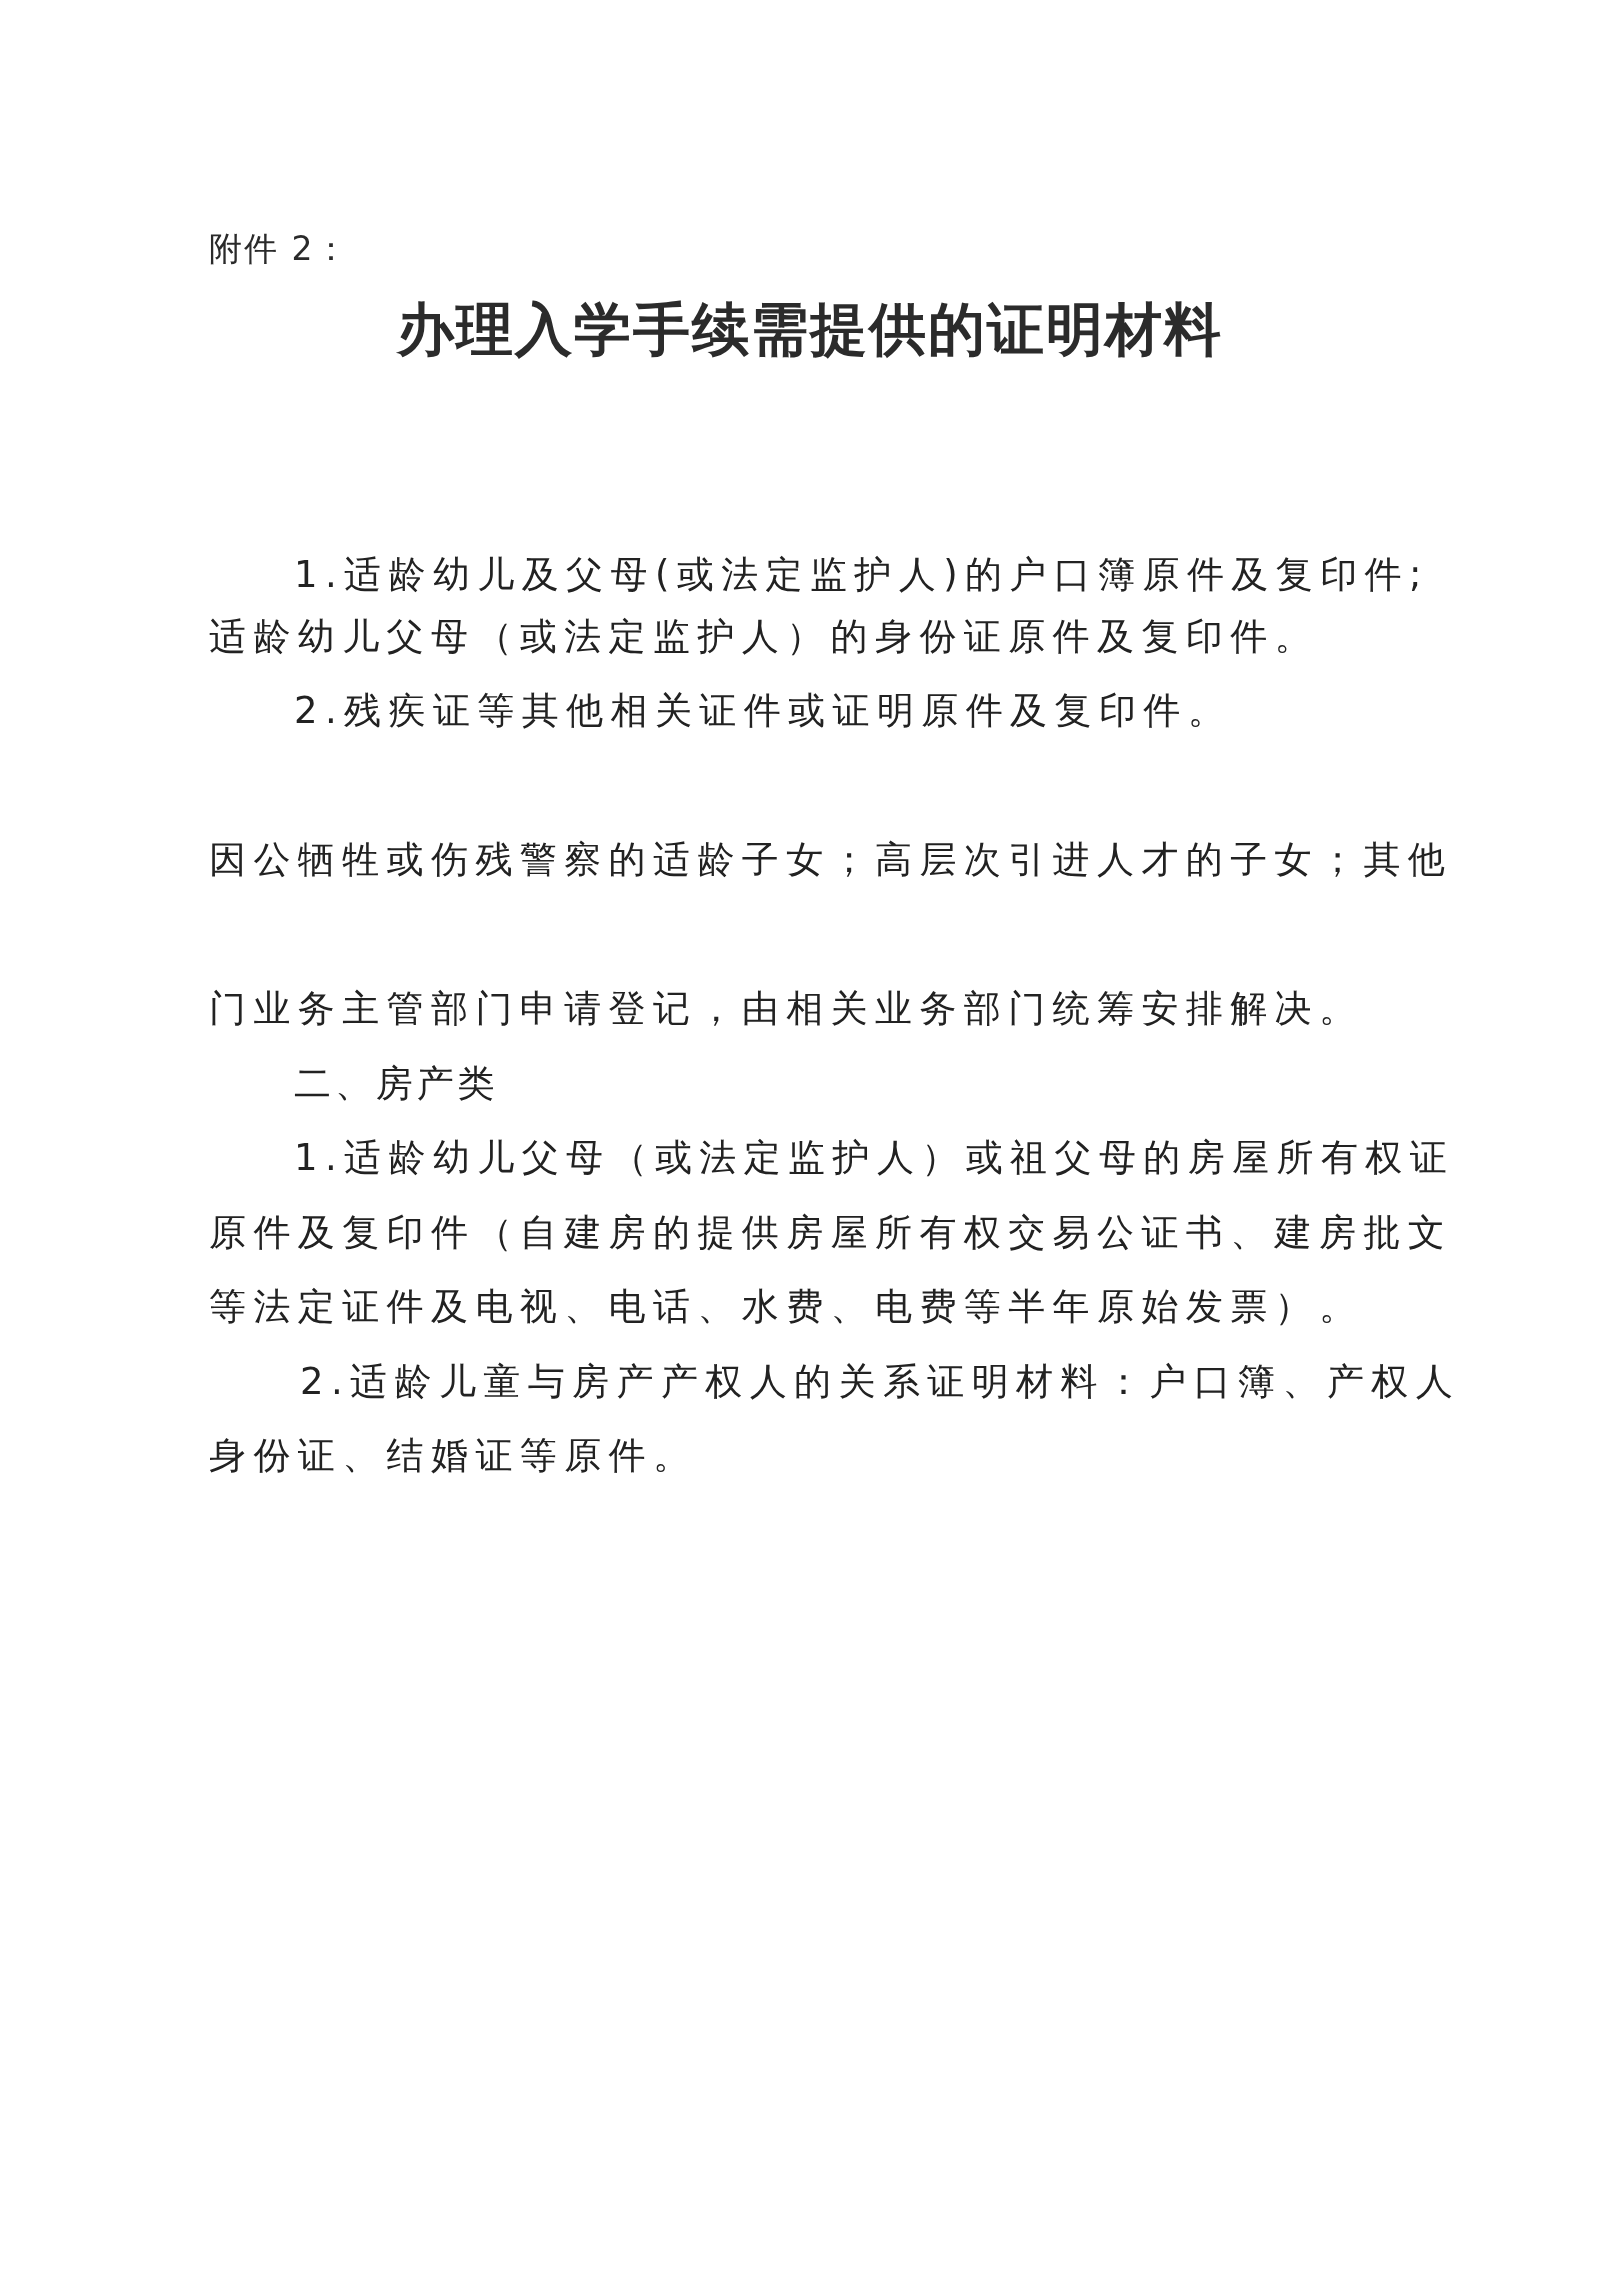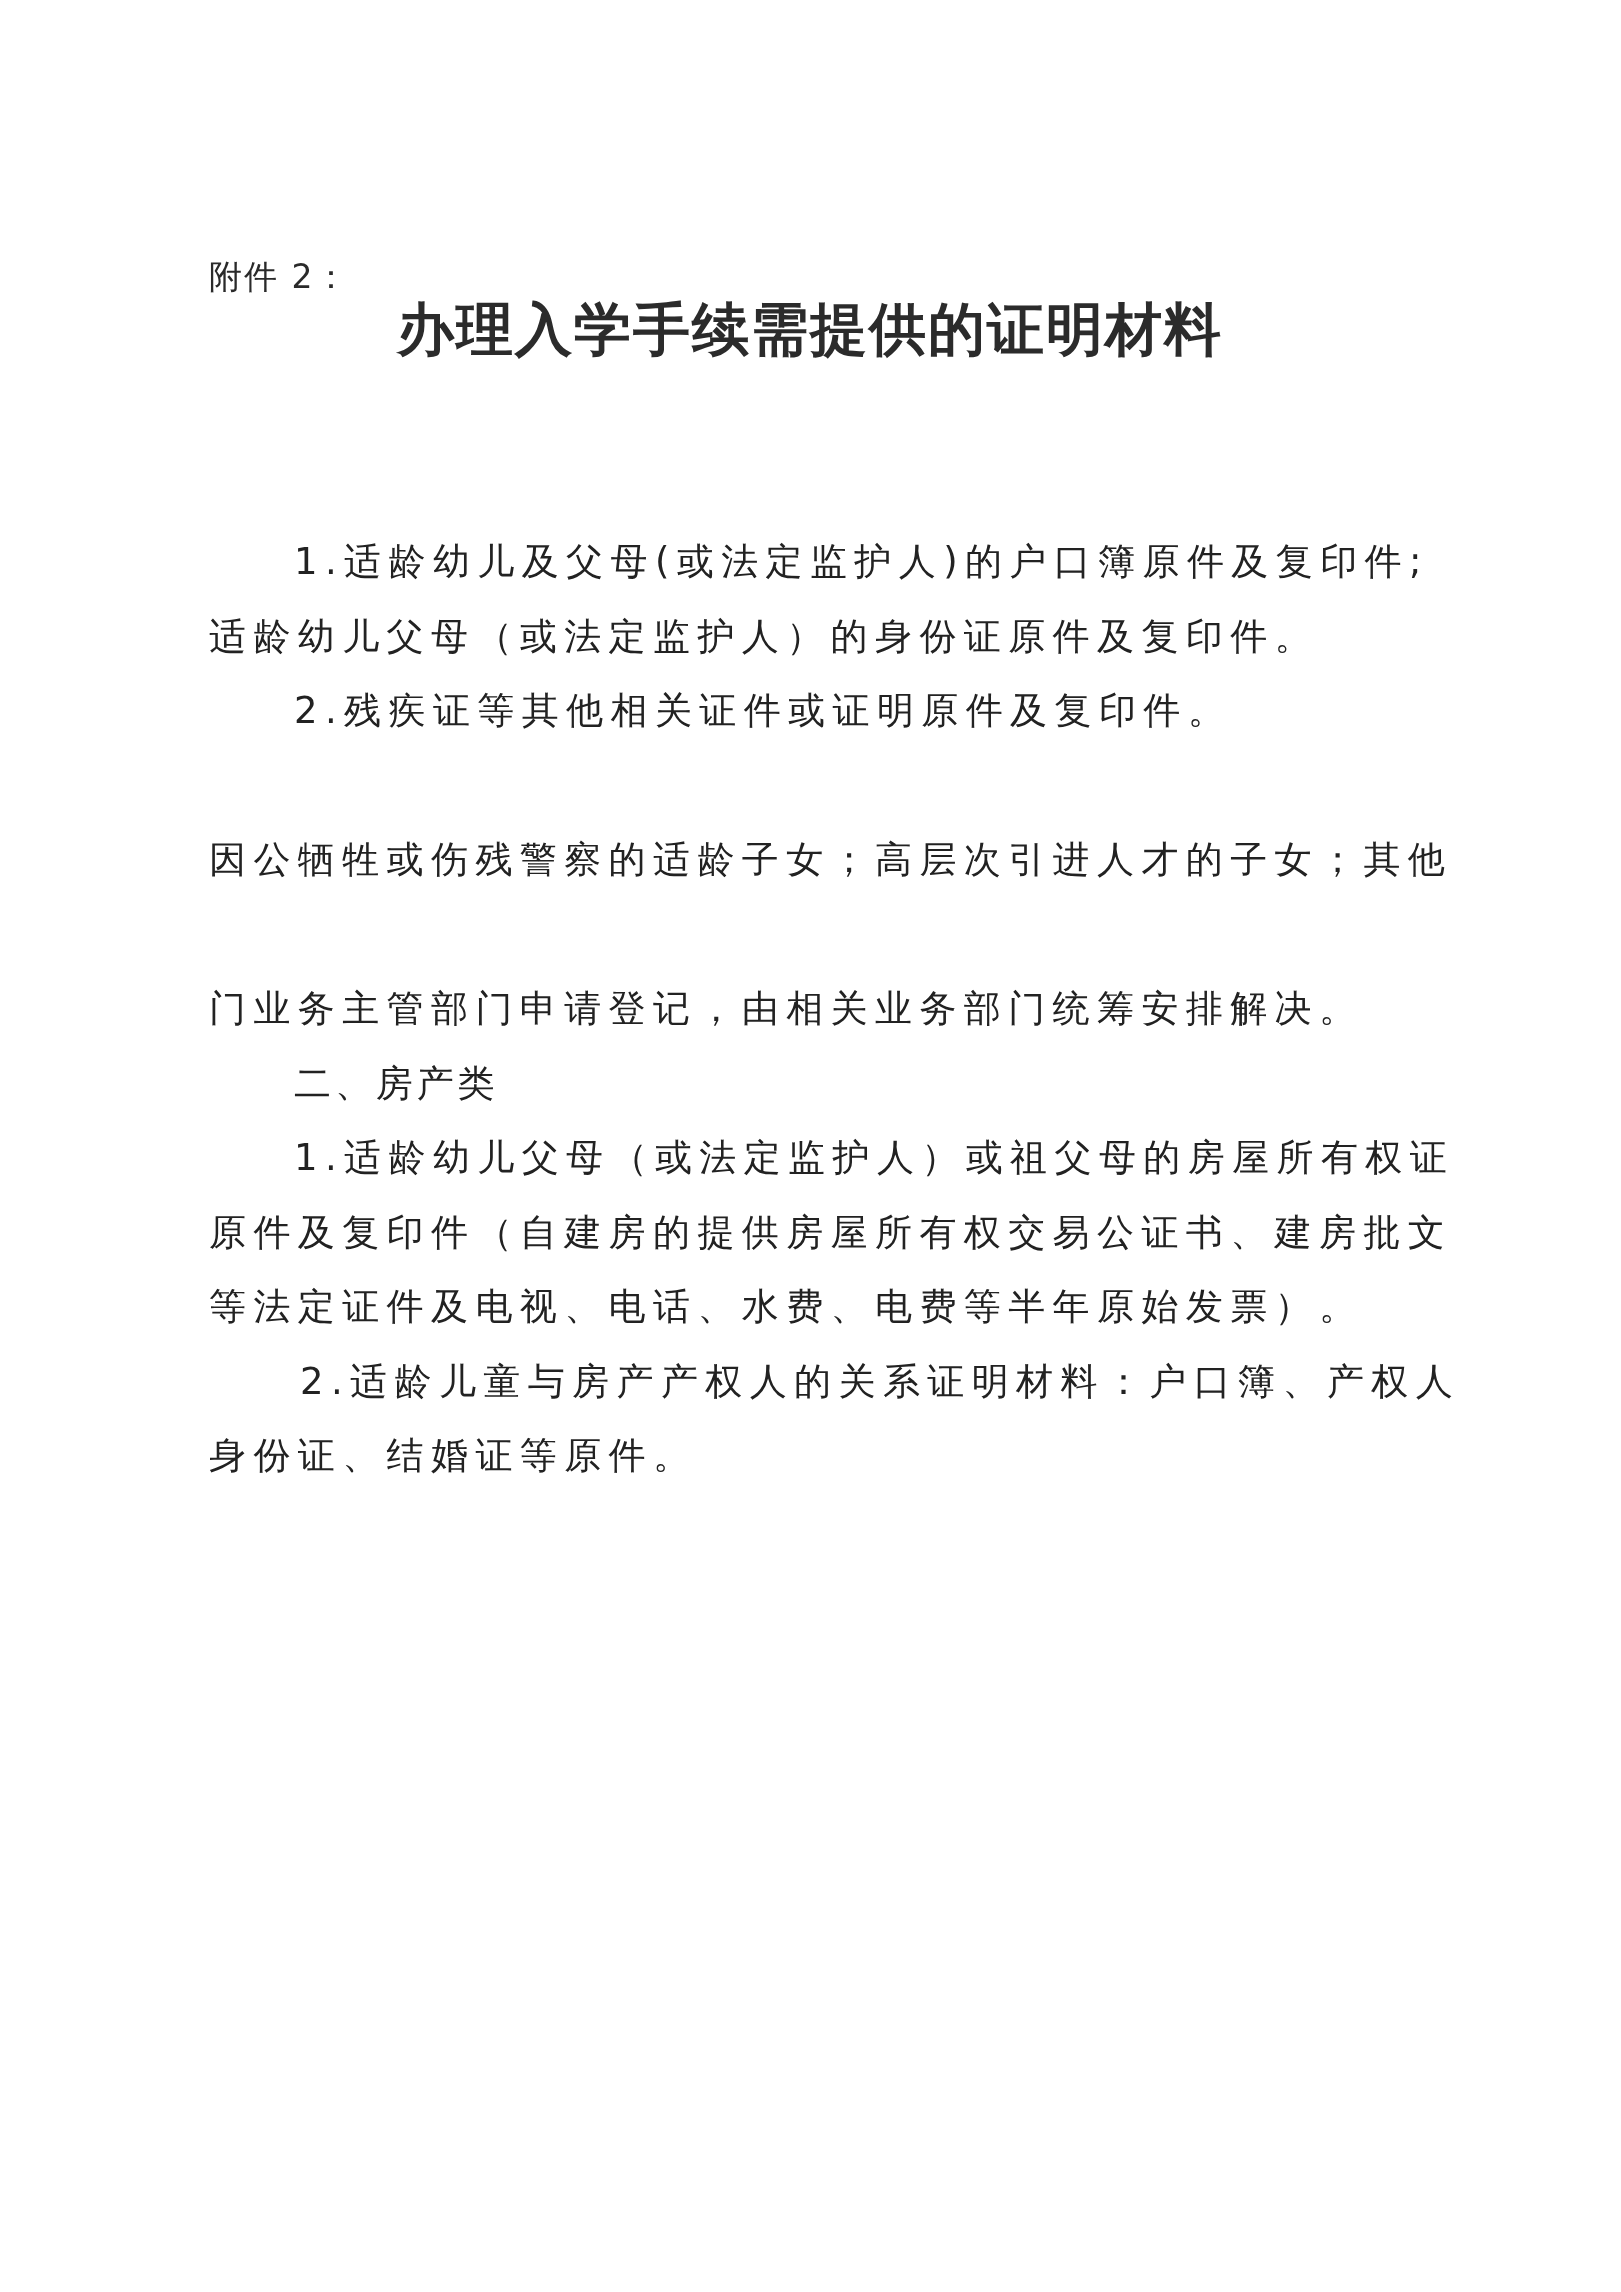--- a/index.html
+++ b/index.html
@@ -22,21 +22,20 @@
     background: #ffffff;
   }
   .attach-label {
     position: absolute;
     left: 209px;
     top: 227px;
     font-size: 33px;
     letter-spacing: 2px;
     color: #2a2a2a;
     white-space: nowrap;
-    margin-top: 28px;
   }
   .doc-title {
     position: absolute;
     left: 397px;
     top: 292px;
     font-family: "DejaVu Serif", "Liberation Serif", serif;
     font-weight: bold;
     font-size: 57px;
     letter-spacing: 2px;
     color: #2b2b2b;
@@ -63,21 +62,21 @@
 </head>
 <body>
 
 <div class="page">
 
   <div class="attach-label">附件 2：</div>
 
   <div class="doc-title">办理入学手续需提供的证明材料</div>
 
 
-  <div class="line indent" style="top:537px;">1.适龄幼儿及父母(或法定监护人)的户口簿原件及复印件;</div>
+  <div class="line indent" style="top:550px;">1.适龄幼儿及父母(或法定监护人)的户口簿原件及复印件;</div>
   <div class="line" style="top:612px;">适龄幼儿父母（或法定监护人）的身份证原件及复印件。</div>
 
   <div class="line indent" style="top:686px;">2.残疾证等其他相关证件或证明原件及复印件。</div>
 
   <div class="line" style="top:835px;">因公牺牲或伤残警察的适龄子女；高层次引进人才的子女；其他</div>
   <div class="line" style="top:984px;font-family:Liberation Serif, serif;">门业务主管部门申请登记，由相关业务部门统筹安排解决。</div>
 
   <div class="heading" style="top:1059px;">二、房产类</div>
 
   <div class="line indent" style="top:1133px;">1.适龄幼儿父母（或法定监护人）或祖父母的房屋所有权证</div>

